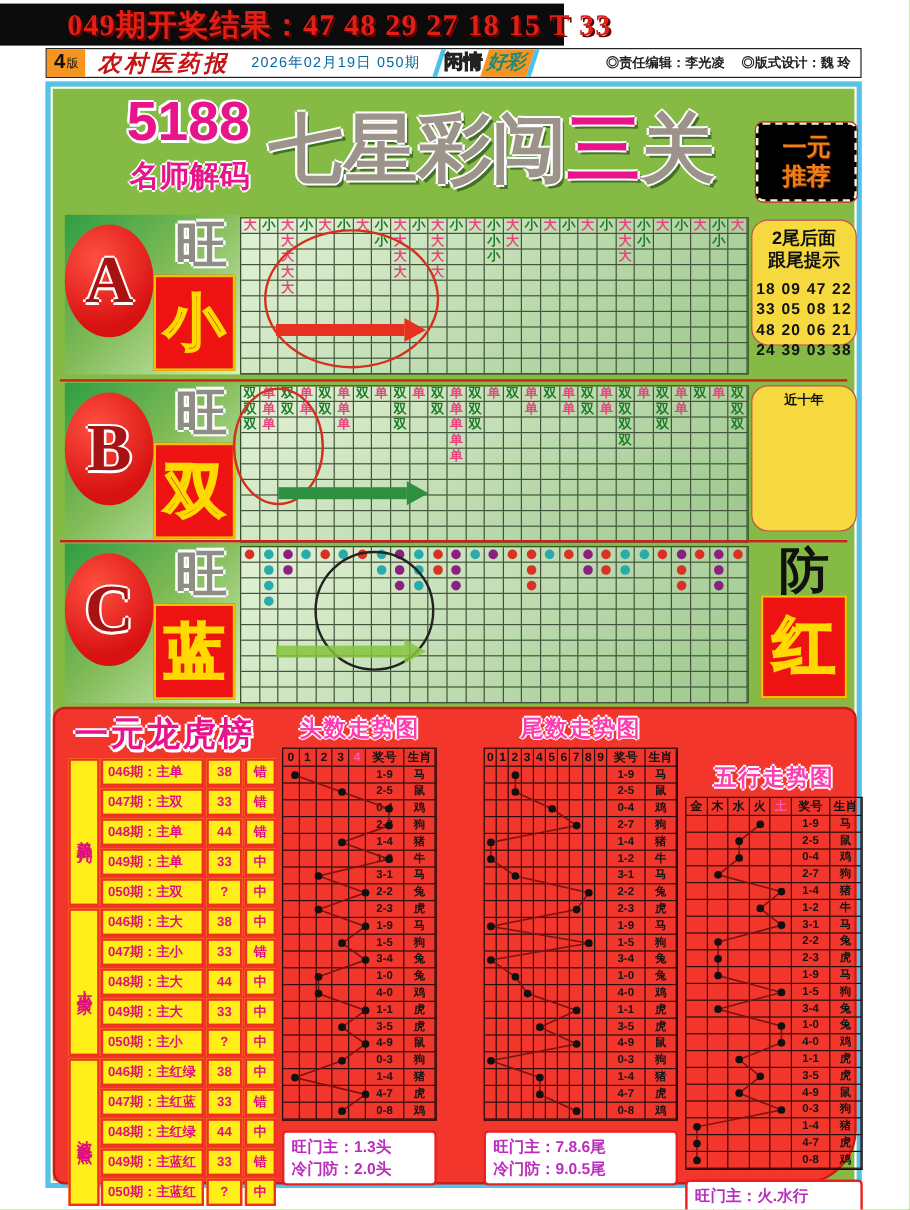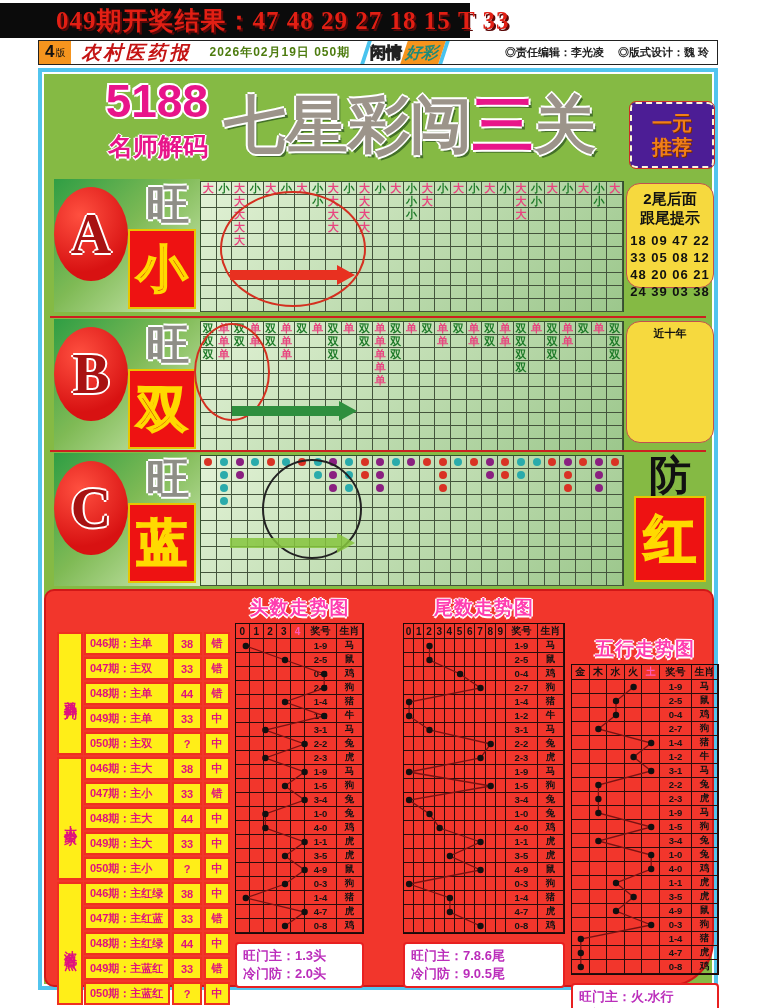--- a/index.html
+++ b/index.html
@@ -11,21 +11,21 @@
   .top-bar span{font-family:"Liberation Serif",serif;font-weight:bold;font-size:25px;color:#e21f14;
                 text-shadow:2px 2px 0 #5a0808;letter-spacing:1px;white-space:nowrap;}
   
   .masthead{position:absolute;left:38px;top:40px;width:680px;height:25px;background:#fff;
             border:1px solid #222;display:flex;align-items:center;box-sizing:border-box;}
   .page-badge{background:#f5941e;height:100%;display:flex;align-items:baseline;padding:1px 6px;box-sizing:border-box;}
   .page-badge .num{font-size:17px;font-weight:bold;color:#111;}
   .page-badge .ban{font-size:10px;color:#111;margin-left:1px;align-self:center;}
   .paper-name{font-family:"Liberation Serif",serif;font-weight:bold;font-size:19px;color:#c41414;
               letter-spacing:3px;margin-left:10px;font-style:italic;text-align:right;}
-  .date-issue{font-size:12px;font-weight:bold;color:#4d7c0f;margin-left:18px;letter-spacing:1px;}
+  .date-issue{font-size:12px;font-weight:normal;color:#0369a1;margin-left:18px;letter-spacing:1px;}
   .column-badge{margin-left:14px;display:flex;align-items:stretch;transform:skewX(-18deg);
                 border-left:4px solid #49c3ee;border-right:4px solid #49c3ee;height:23px;}
   .column-badge .outline{font-size:16px;font-weight:bold;color:#fff;
        -webkit-text-stroke:1px #222;padding:0 2px;transform:skewX(18deg);line-height:23px;}
   .column-badge .solid{font-size:16px;font-weight:bold;color:#1d8a7a;background:#f5941e;
        padding:0 3px;transform:skewX(0deg);line-height:23px;}
   .editors{margin-left:auto;margin-right:8px;font-size:11px;color:#222;display:flex;gap:14px;font-weight:bold;}
   
   .main-box{position:absolute;left:38px;top:68px;width:680px;height:922px;box-sizing:border-box;
             border:4px solid #52c4ee;background:#85ba44;box-shadow:inset 0 0 0 2px #ffffff;}
@@ -33,21 +33,21 @@
   .promo{position:absolute;left:16px;top:6px;width:150px;text-align:right;}
   .promo .code{font-size:46px;font-weight:bold;color:#e8158a;line-height:1.0;
       text-shadow:2px 0 0 #fff,-2px 0 0 #fff,0 2px 0 #fff,0 -2px 0 #fff,2px 2px 0 #fff,-2px -2px 0 #fff;}
   .promo .sub{font-size:25px;font-weight:bold;color:#e8158a;margin-top:6px;
       text-shadow:1.5px 0 0 #fff,-1.5px 0 0 #fff,0 1.5px 0 #fff,0 -1.5px 0 #fff;}
   .main-title{position:absolute;left:168px;top:8px;width:400px;text-align:center;
       font-family:"Liberation Serif",serif;font-weight:bold;font-size:62px;line-height:90px;white-space:nowrap;}
   .main-title .tch{color:#9c948a;display:inline-block;
       text-shadow:2px 0 0 #fff,-2px 0 0 #fff,0 2px 0 #fff,0 -2px 0 #fff,3px 3px 0 #44702a;}
   .main-title .tch.hl{color:#e8158a;}
-  .recommend{position:absolute;left:588px;top:30px;width:80px;height:62px;background:#4c1d95;
+  .recommend{position:absolute;left:588px;top:30px;width:80px;height:62px;background:#000000;
       border:2px dashed #fdf6d8;outline:1px solid #cc3020;border-radius:6px;
       display:flex;flex-direction:column;align-items:center;justify-content:center;}
   .recommend div{font-size:20px;font-weight:bold;color:#f07f18;line-height:1.2;
       text-shadow:1px 1px 0 #7a2a00;}
   
   .section{position:absolute;left:0;width:672px;height:135px;}
   #secA{top:107px;} #secB{top:247px;} #secC{top:381px;}
   .left-panel{position:absolute;left:12px;top:0;width:146px;height:133px;
       background:linear-gradient(135deg,#2f9e44 0%,#7fba55 45%,#d8efc0 100%);}
   .abc-oval{position:absolute;left:0px;top:8px;width:74px;height:94px;border-radius:50%;
@@ -1137,20 +1137,21 @@
   </div>
   <div class="side-box" id="tenYears">
     <div class="t">近十年</div>
   </div>
   <div class="fang-label">防</div>
   <div class="fang-key">
     <span>红</span>
   </div>
 
   <div class="bottom-panel">
+    <div class="board-title">一元龙虎榜</div>
     <div class="dragon-table">
         <div class="tgroup">
           <div class="tglabel">单双神判</div>
           <div class="trows">
             <div class="trow">
               <div class="tcell c0">046期：主单</div>
               <div class="tcell c1">38</div>
               <div class="tcell c2">错</div>
             </div>
             <div class="trow">

